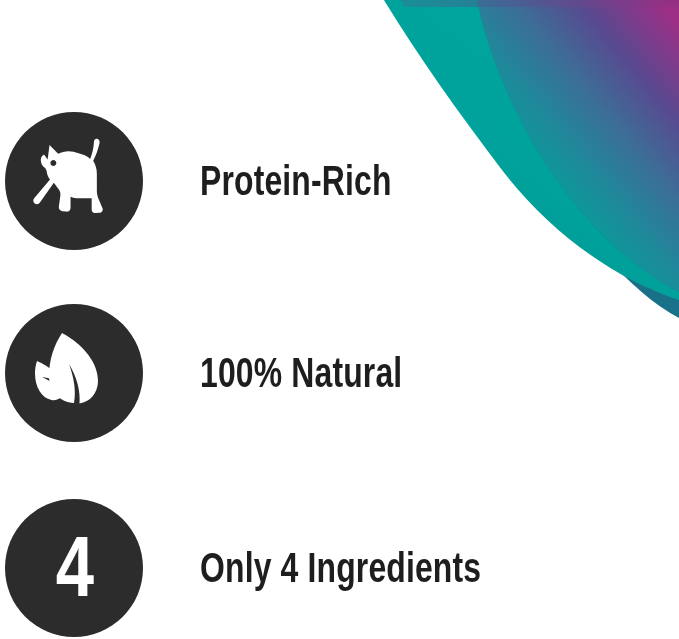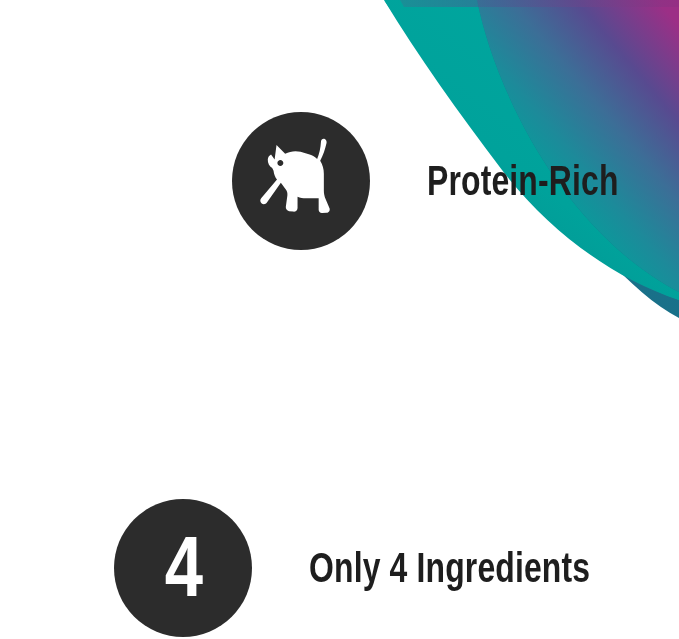--- a/index.html
+++ b/index.html
@@ -29,21 +29,20 @@
   }
 
   
   .feature-row {
     position: absolute;
     left: 0;
     width: 679px;
     height: 140px;
     display: flex;
     align-items: center;
-    justify-content: flex-end;
   }
   #row-0 { top: 111px; }
   #row-1 { top: 303px; }
   #row-2 { top: 498px; }
 
   .badge {
     position: relative;
     flex: 0 0 auto;
     width: 138px;
     height: 138px;
@@ -165,20 +164,43 @@
                  Z
                  M28.5,28.2 C26.8,28.2 25.4,29.6 25.4,31.3
                  C25.4,33.0 26.8,34.4 28.5,34.4
                  C30.2,34.4 31.6,33.0 31.6,31.3
                  C31.6,29.6 30.2,28.2 28.5,28.2 Z"></path>
       </svg>
     </div>
     <div class="feature-label">Protein-Rich</div>
   </div>
 
+  <div class="feature-row" id="row-1">
+    <div class="badge">
+      <svg width="100" height="100" viewBox="0 0 100 100">
+
+        <path fill="#ffffff" d="M38.0,10.0
+                 C60.0,22.0 74.0,40.0 74.0,58.0
+                 C74.0,70.0 66.0,79.0 55.5,80.5
+                 C56.5,68.0 53.0,54.0 45.0,41.0
+                 C50.5,56.0 52.0,69.0 50.0,80.0
+                 C35.0,79.0 25.0,68.0 25.0,53.0
+                 C25.0,37.0 30.0,22.0 38.0,10.0 Z"></path>
+
+        <path fill="#ffffff" d="M13.0,38.0
+                 C26.0,44.0 35.5,52.0 40.0,61.0
+                 C33.0,57.5 25.5,55.0 18.0,54.0
+                 C26.0,57.5 33.5,62.5 39.5,69.0
+                 C38.5,74.5 34.0,78.0 27.5,77.0
+                 C17.5,75.0 11.0,64.0 11.0,50.5
+                 C11.0,46.0 11.7,41.8 13.0,38.0 Z"></path>
+      </svg>
+    </div>
+    <div class="feature-label">100% Natural</div>
+  </div>
 
   <div class="feature-row" id="row-2">
     <div class="badge">
       <span class="badge-number">4</span>
     </div>
     <div class="feature-label">Only 4 Ingredients</div>
   </div>
 
 </div>
 

